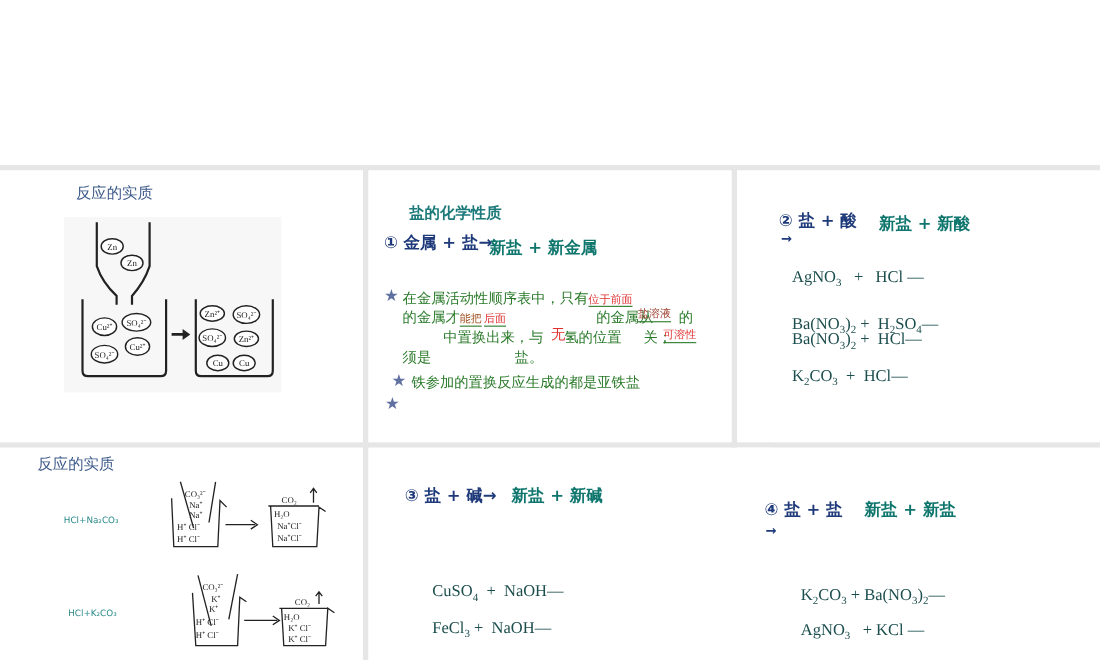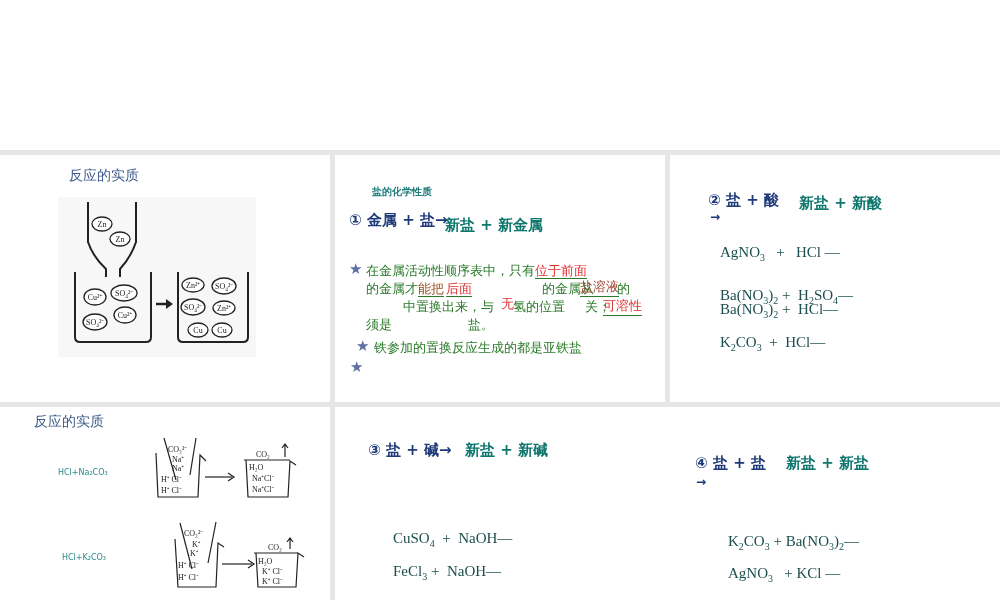--- a/index.html
+++ b/index.html
@@ -4,26 +4,26 @@
   <style>
     * { box-sizing: border-box; margin: 0; padding: 0; }
     html, body { width: 1000px; height: 600px; overflow: hidden; background: #ffffff; }
     body { position: relative; font-family: "DejaVu Sans", sans-serif; }
     .topband { position: absolute; left: 0; top: 0; width: 1000px; height: 150px; background: #ffffff; }
     .gutter-h { position: absolute; left: 0; width: 1000px; height: 5px; background: #e6e6e6; }
     .gutter-v { position: absolute; top: 150px; width: 5px; height: 450px; background: #e6e6e6; }
     .slide { position: absolute; background: #ffffff; overflow: hidden; }
     .abs { position: absolute; white-space: nowrap; }
     .title-blue { color: #3d5a8a; font-size: 14px; font-family: "DejaVu Serif", serif; }
-    .teal { color: #1e7a7a; font-size: 10px; font-weight: bold; }
+    .teal { color: #1e7a7a; font-size: 14px; font-weight: bold; }
     .navy { color: #1f3a7a; font-size: 15px; font-weight: bold; }
     .magenta { color: #0f766e; font-size: 15px; font-weight: bold; }
     .green { color: #2a7a2a; font-size: 13px; }
     .red { color: #e03030; font-size: 13px; }
-    .red-ul { color: #e03030; font-size: 13px; border-bottom: 1px solid #2a7a2a; }
+    .red-ul { color: #e03030; font-size: 10px; border-bottom: 1px solid #2a7a2a; }
     .star { color: #6070a0; font-size: 15px; }
     .formula { color: #1d4e4e; font-size: 15px; font-family: "Liberation Serif", serif; }
     .formula sub { font-size: 10px; }
     .small-teal { color: #2a8a8a; font-size: 8px; }
     .arrow-small { color: #1f3a7a; font-size: 12px; font-weight: bold; }
     svg text { font-family: "Liberation Serif", serif; }
   </style>
 </head>
 <body>
 

